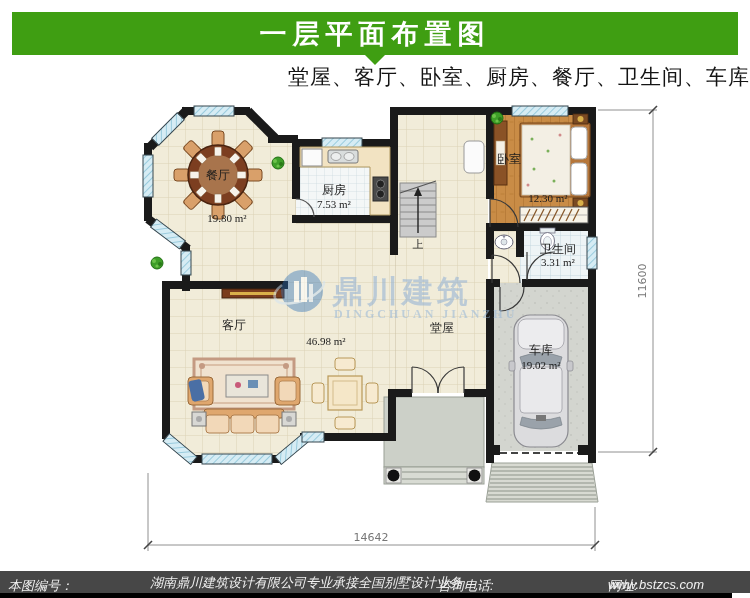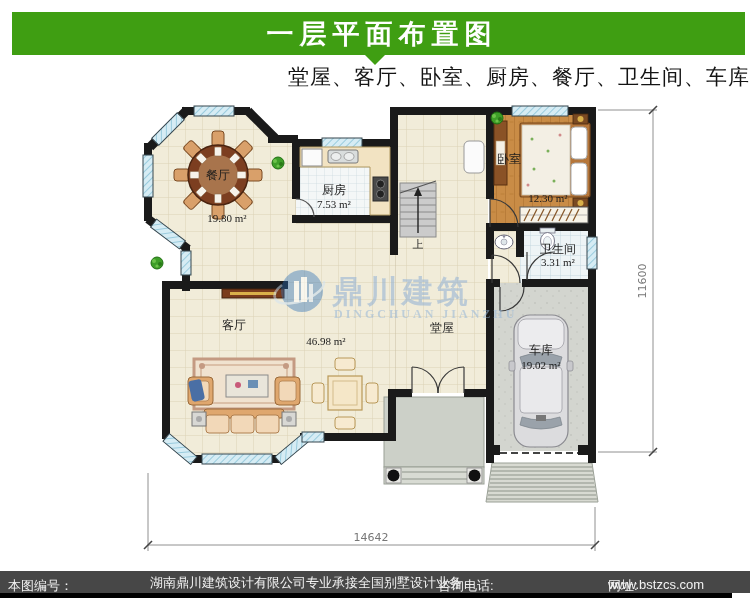--- a/index.html
+++ b/index.html
@@ -2,39 +2,39 @@
 <html><head>
 <meta charset="utf-8">
 <style>
   html,body{margin:0;padding:0;}
   body{
     width:750px;height:598px;position:relative;background:#ffffff;
     font-family:"Liberation Sans",sans-serif;overflow:hidden;
   }
   .banner{
     position:absolute;left:12px;top:12px;width:726px;height:43px;
-    background:#3f9e12;display:flex;align-items:center;justify-content:center;padding-left:7px;
+    background:#3f9e12;display:flex;align-items:center;justify-content:center;
   }
   .banner-title{
     color:#ffffff;font-size:27px;font-weight:bold;letter-spacing:6px;
     font-family:"Liberation Sans",sans-serif;
   }
   .banner-arrow{
     position:absolute;left:50%;top:55px;margin-left:-10px;width:0;height:0;
     border-left:10px solid transparent;border-right:10px solid transparent;
     border-top:10px solid #3f9e12;
   }
   .subtitle{
     position:absolute;top:63px;left:0;width:750px;text-align:right;
     font-family:"Liberation Serif",serif;font-size:21px;color:#141414;
     letter-spacing:1px;
   }
   svg.plan{position:absolute;left:100px;top:95px;}
   .footer{
-    position:absolute;left:0;bottom:0;width:732px;height:27px;background:#000;
+    position:absolute;left:0;bottom:0;width:732px;height:27px;background:#000;font-style:italic;
   }
   .footer-inner{
     position:absolute;left:0;top:0;width:750px;height:22px;background:#474747;
     font-size:13px;color:#f2f2f2;
   }
   .footer-inner span{position:absolute;top:3px;white-space:nowrap;}
   .f-no{left:8px;}
   .f-company{left:130px;margin-left:20px;}
   .f-phone{left:438px;}
   .f-site{left:608px;}

